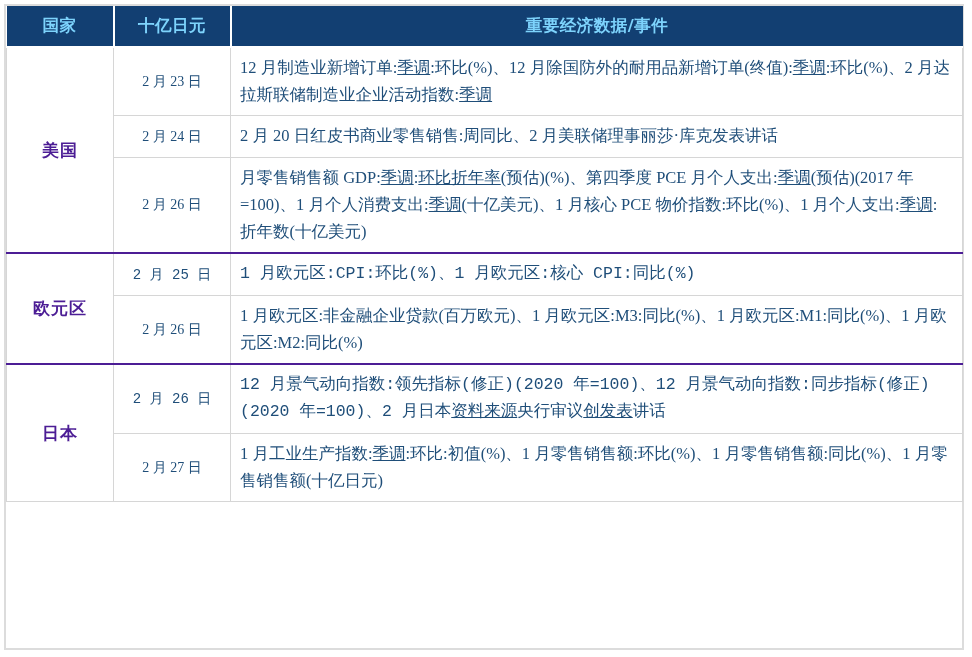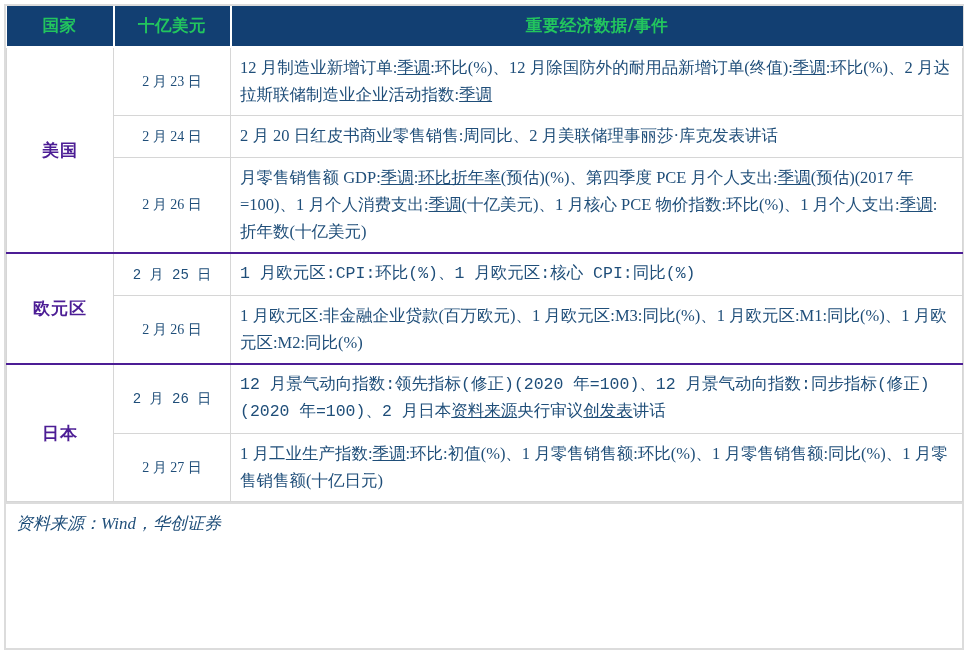--- a/index.html
+++ b/index.html
@@ -49,21 +49,21 @@
     border-collapse: collapse;
     table-layout: fixed;
     width: 956px;
   }
   table.cal col.c-country { width: 107px; }
   table.cal col.c-date    { width: 117px; }
   table.cal col.c-body    { width: 732px; }
 
   thead th {
     background: #123F72;
-    color: #22c55e;
+    color: #7dd3fc;
     font-family: "DejaVu Sans", "Liberation Sans", sans-serif;
     font-weight: bold;
     font-size: 16.5px;
     height: 40px;
     padding: 0;
     text-align: center;
     vertical-align: middle;
     border-right: 2px solid #ffffff;
     border-bottom: 2px solid #ffffff;
     letter-spacing: 0.5px;
@@ -127,21 +127,21 @@
 
   <table class="cal">
     <colgroup>
       <col class="c-country">
       <col class="c-date">
       <col class="c-body">
     </colgroup>
     <thead>
       <tr>
         <th>国家</th>
-        <th>十亿美元</th>
+        <th>十亿日元</th>
         <th>重要经济数据/事件</th>
       </tr>
     </thead>
     <tbody id="cal-body">
         <tr>
           <td class="country" rowspan="3">美国</td>
           <td class="date">2 月 23 日</td>
           <td class="body"><span class="seg">12 月制造业新增订单:</span><u class="seg">季调</u><span class="seg">:环比(%)、12 月除国防外的耐用品新增订单(终值):</span><u class="seg">季调</u><span class="seg">:环比(%)、2 月达拉斯联储制造业企业活动指数:</span><u class="seg">季调</u></td>
         </tr>
         <tr>
@@ -166,15 +166,14 @@
           <td class="date">2 月 26 日</td>
           <td class="body"><span class="seg">12 月景气动向指数:领先指标(修正)(2020 年=100)、12 月景气动向指数:同步指标(修正)(2020 年=100)、2 月日本</span><u class="seg">资料来源</u><span class="seg">央行审议</span><u class="seg">创发表</u><span class="seg">讲话</span></td>
         </tr>
         <tr>
           <td class="date">2 月 27 日</td>
           <td class="body"><span class="seg">1 月工业生产指数:</span><u class="seg">季调</u><span class="seg">:环比:初值(%)、1 月零售销售额:环比(%)、1 月零售销售额:同比(%)、1 月零售销售额(十亿日元)</span></td>
         </tr>
       </tbody>
   </table>
 
-  <div class="source">资料来源：Wind，华创证券</div>
 
 </div>
 
 </body></html>

